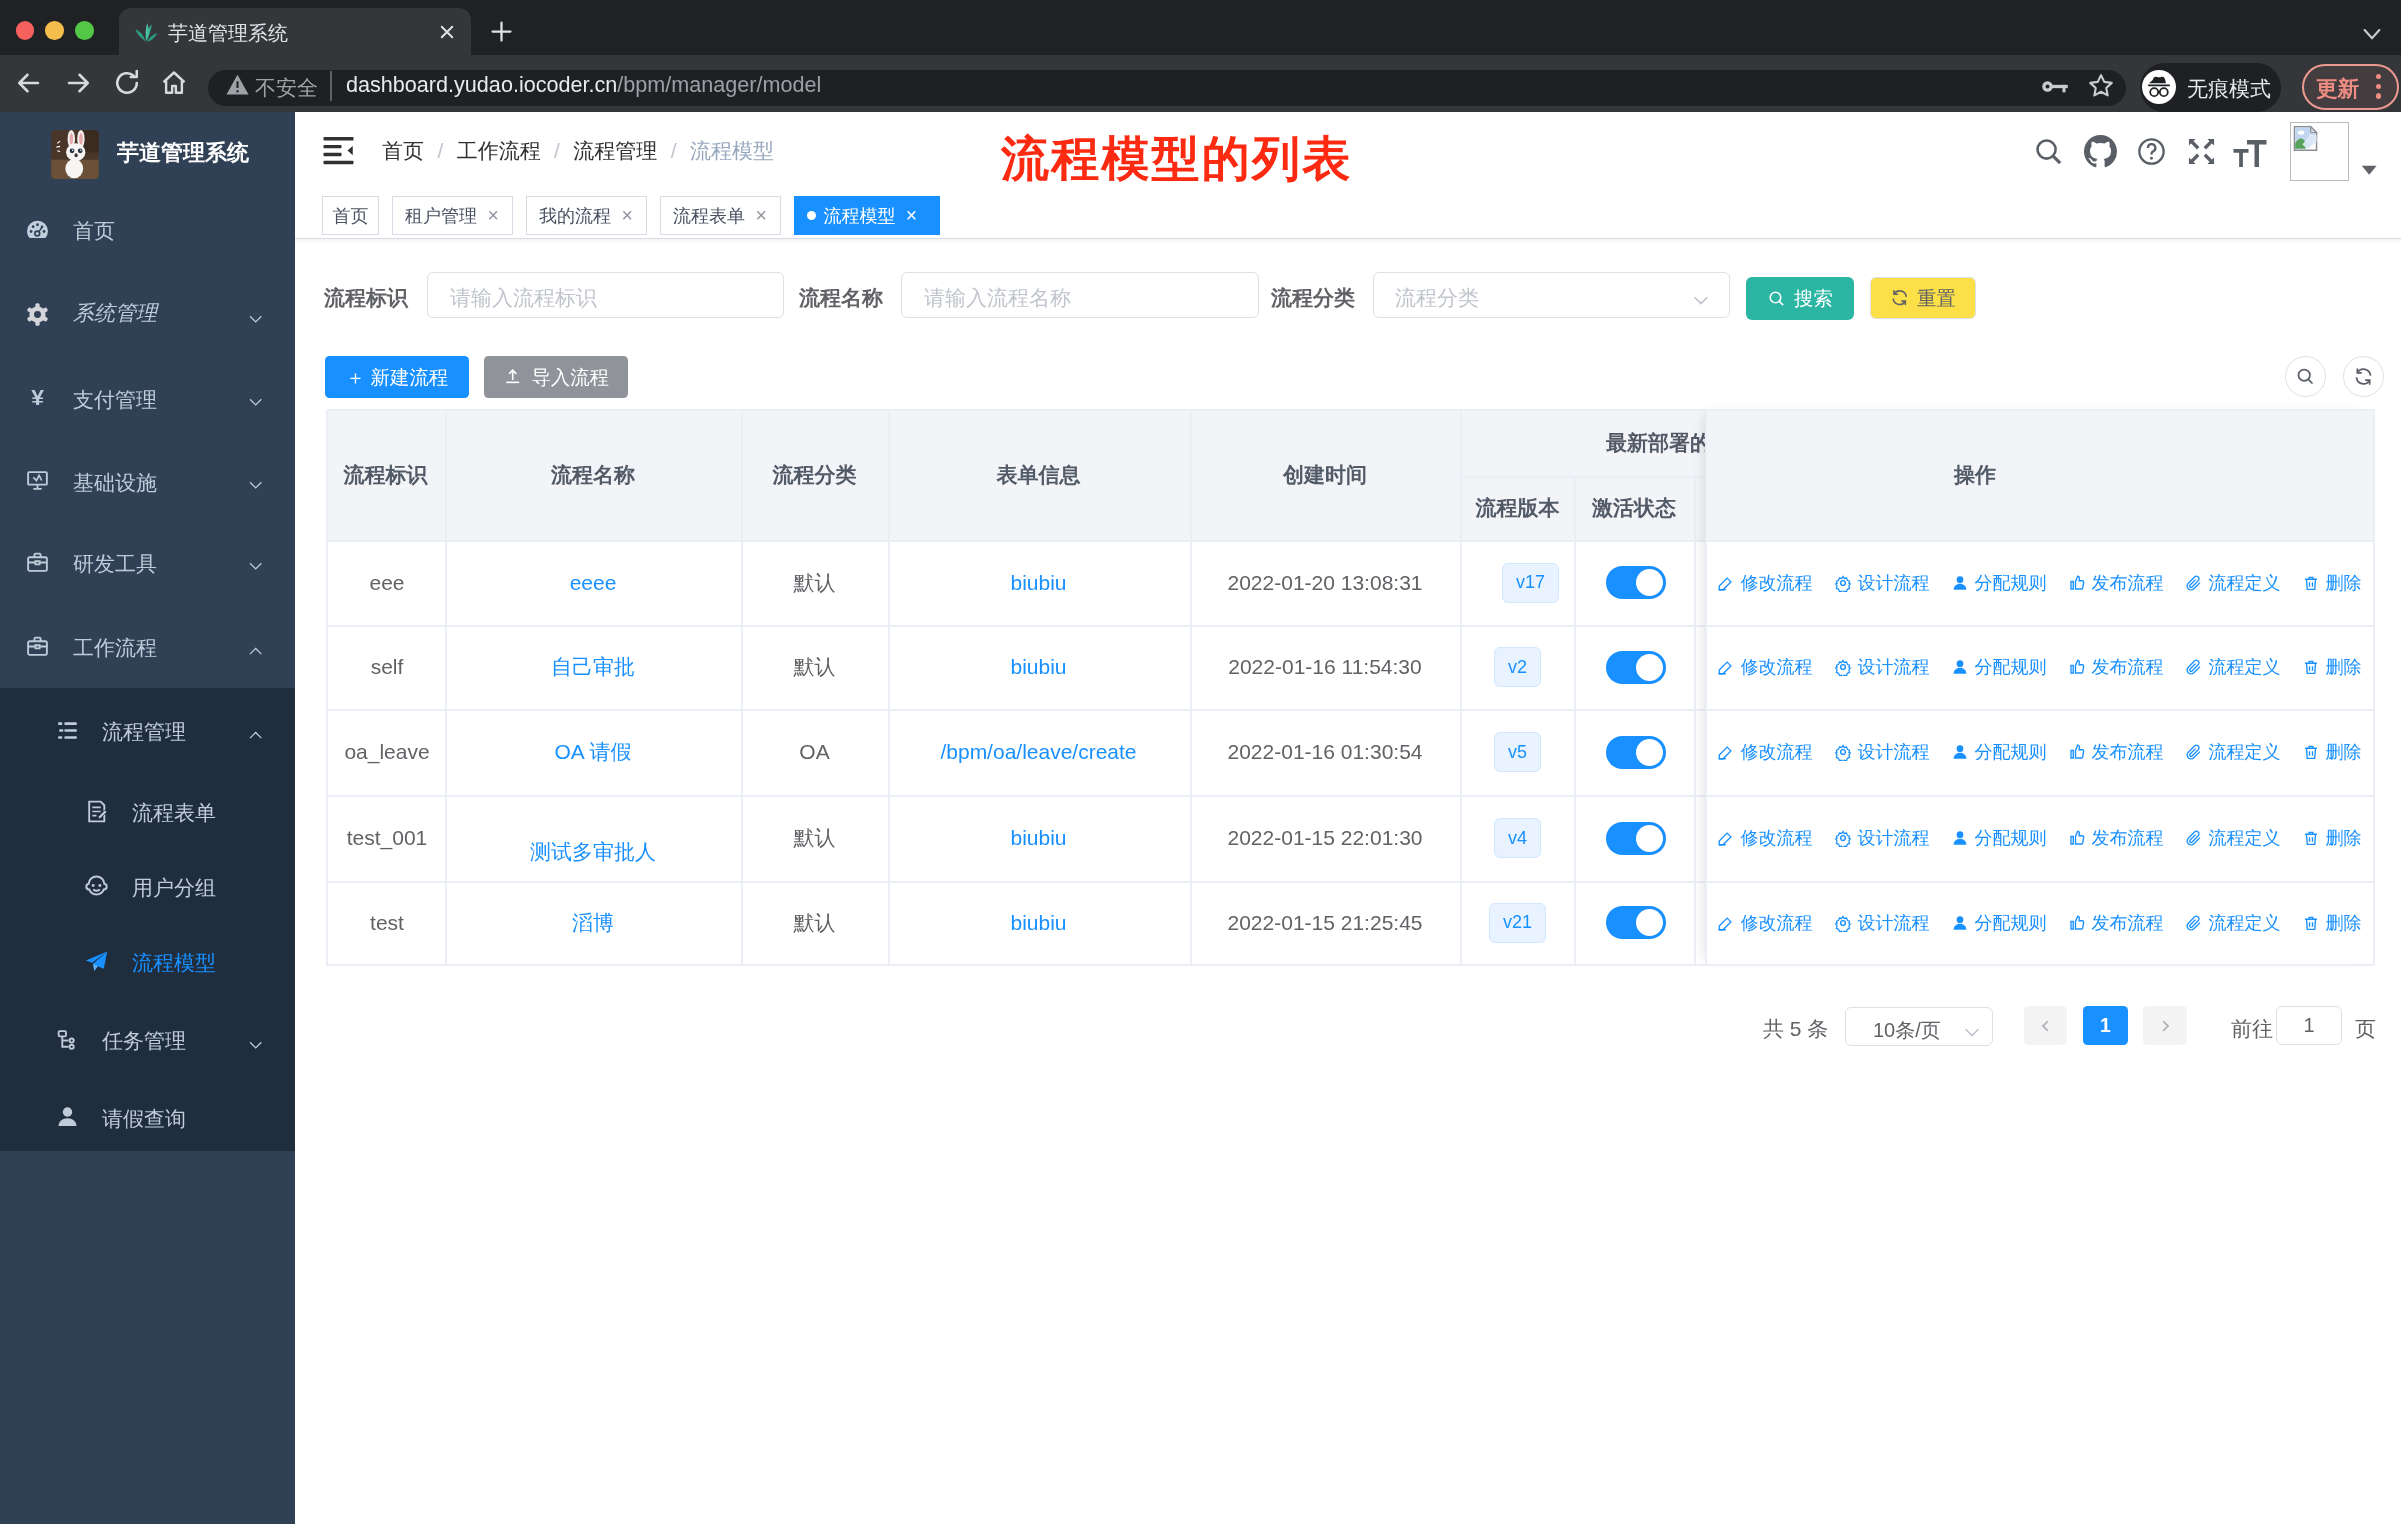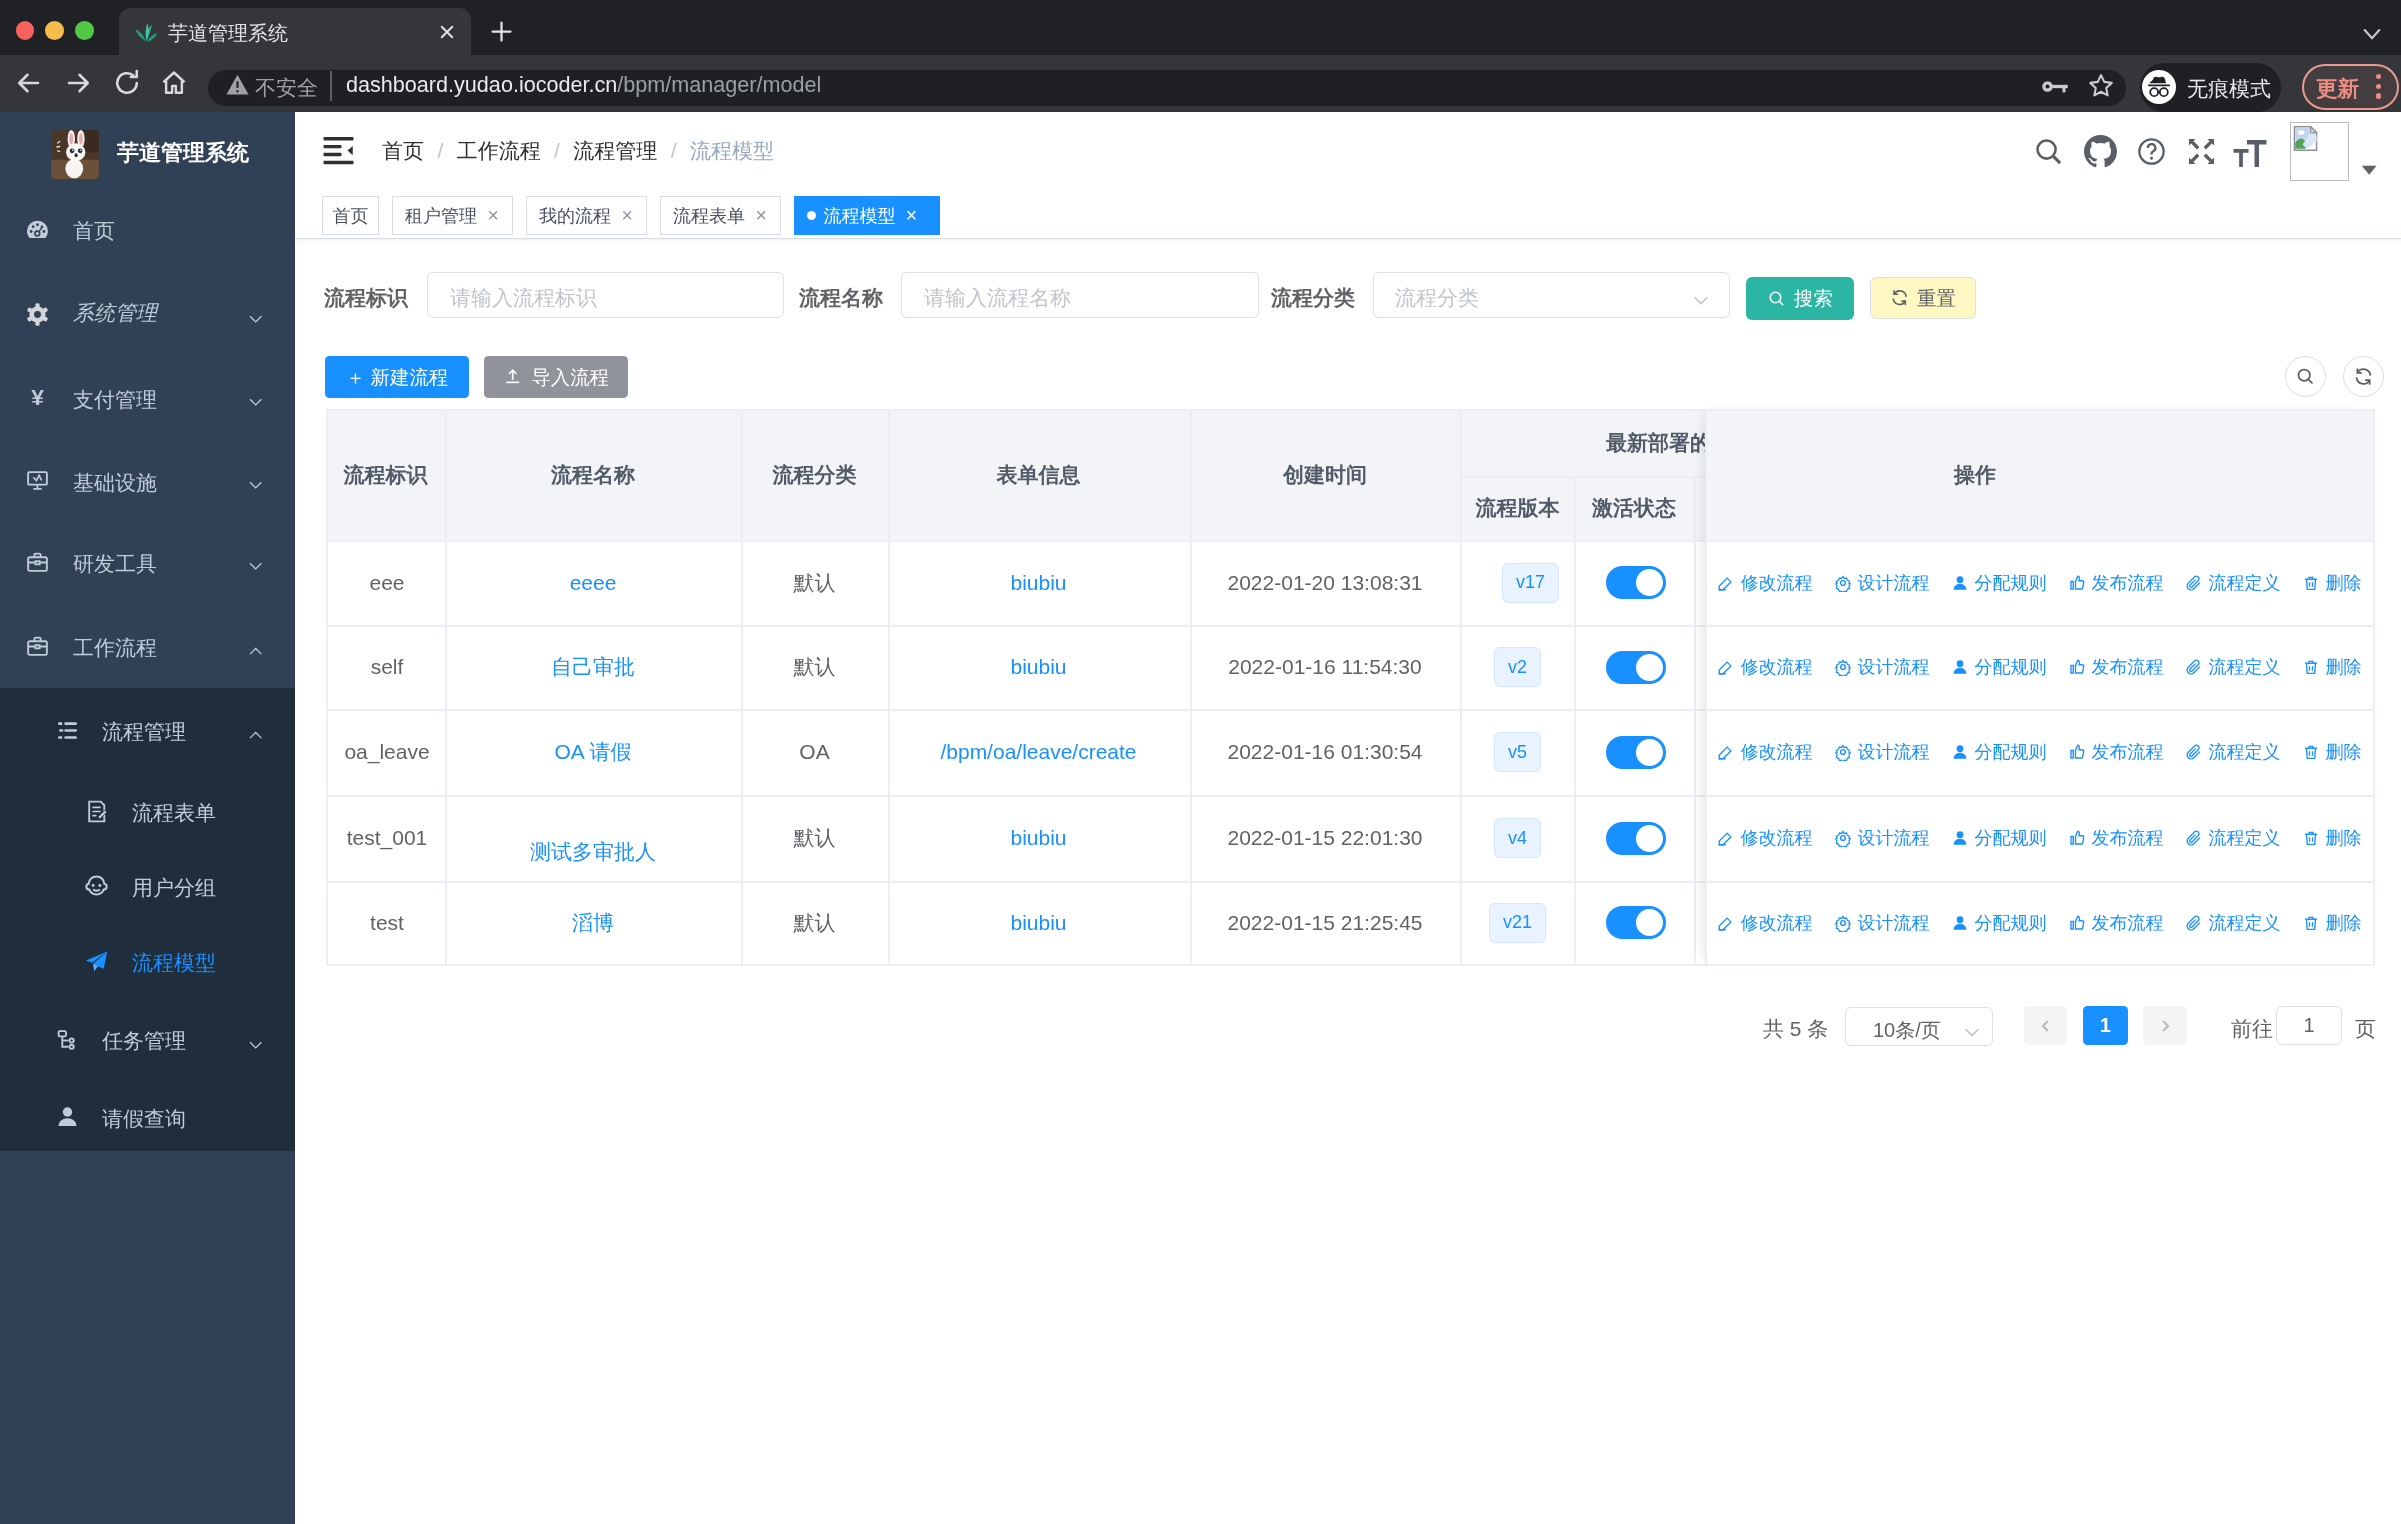--- a/index.html
+++ b/index.html
@@ -313,20 +313,21 @@
       </svg></div>
   <div class="abs flex" style="left:382px;top:112px;height:77px;font-size:21px;color:#303133;">
     <span>首页</span>
       <span style="color:#c0c4cc;padding:0 13.4px;">/</span>
     <span>工作流程</span>
       <span style="color:#c0c4cc;padding:0 13.4px;">/</span>
     <span>流程管理</span>
       <span style="color:#c0c4cc;padding:0 13.4px;">/</span>
     <span style="color:#97a8be;">流程模型</span>
   </div>
+  <div class="abs" style="left:1001px;top:127px;width:357px;color:#fb2a10;font-size:48px;font-weight:900;white-space:nowrap;letter-spacing:2.2px;">流程模型的列表</div>
   <div class="abs" id="nbsearch" style="left:2033px;top:136px;width:31px;height:31px;"><svg width="31" height="31" viewBox="0 0 24 24" fill="none" stroke="#5a5e66" stroke-width="2">
         <circle cx="10.5" cy="10.5" r="7"></circle>
         <line x1="15.8" y1="15.8" x2="21" y2="21" stroke-width="2.4"></line>
       </svg></div>
   <div class="abs" id="nbgithub" style="left:2084px;top:135px;width:33px;height:33px;"><svg width="33" height="33" viewBox="0 0 16 16" fill="#5a5e66">
         <path d="M8 0C3.58 0 0 3.58 0 8c0 3.54 2.29 6.53 5.47 7.59.4.07.55-.17.55-.38 0-.19-.01-.82-.01-1.49-2.01.37-2.53-.49-2.69-.94-.09-.23-.48-.94-.82-1.13-.28-.15-.68-.52-.01-.53.63-.01 1.08.58 1.23.82.72 1.21 1.87.87 2.33.66.07-.52.28-.87.51-1.07-1.78-.2-3.64-.89-3.64-3.95 0-.87.31-1.59.82-2.15-.08-.2-.36-1.02.08-2.12 0 0 .67-.21 2.2.82.64-.18 1.32-.27 2-.27s1.36.09 2 .27c1.53-1.04 2.2-.82 2.2-.82.44 1.1.16 1.92.08 2.12.51.56.82 1.27.82 2.15 0 3.07-1.87 3.75-3.65 3.95.29.25.54.73.54 1.48 0 1.07-.01 1.93-.01 2.2 0 .21.15.46.55.38A8.01 8.01 0 0 0 16 8c0-4.42-3.58-8-8-8z"></path>
       </svg></div>
   <div class="abs" id="nbhelp" style="left:2136px;top:136px;width:31px;height:31px;"><svg width="31" height="31" viewBox="0 0 24 24" fill="none" stroke="#5a5e66" stroke-width="1.8">
         <circle cx="12" cy="12" r="9.4"></circle>
         <path d="M9.2 9.2a2.9 2.9 0 1 1 4.2 2.6c-.9.5-1.4 1-1.4 2v.5"></path>
@@ -381,21 +382,21 @@
     <div class="abs ph" style="left:1395px;top:284px;">流程分类</div>
     <div class="abs chevdn2" style="left:1690px;top:289px;">
         <svg width="22" height="22" viewBox="0 0 24 24" fill="none" stroke="#c0c4cc" stroke-width="1.8">
           <path d="M5 9l7 7 7-7"></path>
         </svg>
       </div>
     <div class="abs ctr" style="left:1746px;top:277px;width:108px;height:43px;background:#2bb5a3;border-radius:6px;color:#fff;font-size:19.4px;gap:7.4px;" id="btn-search"><svg width="19.4" height="19.4" viewBox="0 0 24 24">
           <circle cx="10.5" cy="10.5" r="6.5" fill="none" stroke="#fff" stroke-width="2"></circle>
           <line x1="15.5" y1="15.5" x2="20" y2="20" stroke="#fff" stroke-width="2"></line>
         </svg>搜索</div>
-    <div class="abs ctr" style="left:1870px;top:277px;width:106px;height:42px;background:#fef9c3;border:1.5px solid #dcdfe6;border-radius:6px;color:#606266;font-size:19.4px;gap:7.4px;" id="btn-reset"><svg width="19.4" height="19.4" viewBox="0 0 24 24" fill="none" stroke="#606266" stroke-width="2">
+    <div class="abs ctr" style="left:1870px;top:277px;width:106px;height:42px;background:#fde047;border:1.5px solid #dcdfe6;border-radius:6px;color:#606266;font-size:19.4px;gap:7.4px;" id="btn-reset"><svg width="19.4" height="19.4" viewBox="0 0 24 24" fill="none" stroke="#606266" stroke-width="2">
           <path d="M20 11a8 8 0 0 0-14.9-3.4"></path>
           <path d="M5 3.5v4.3h4.3" stroke-linecap="round"></path>
           <path d="M4 13a8 8 0 0 0 14.9 3.4"></path>
           <path d="M19 20.5v-4.3h-4.3" stroke-linecap="round"></path>
         </svg>重置</div>
 
     <div class="abs ctr" style="left:325px;top:356px;width:144px;height:42px;background:#1890ff;border-radius:4.5px;color:#fff;font-size:19.4px;gap:9px;">＋ 新建流程</div>
     <div class="abs ctr" style="left:484px;top:356px;width:144px;height:42px;background:#909399;border-radius:4.5px;color:#fff;font-size:19.4px;gap:9px;"><svg width="19.4" height="19.4" viewBox="0 0 24 24" fill="none" stroke="#fff" stroke-width="2">
           <path d="M12 16V5"></path>
           <path d="M7.5 8.5L12 4l4.5 4.5"></path>

